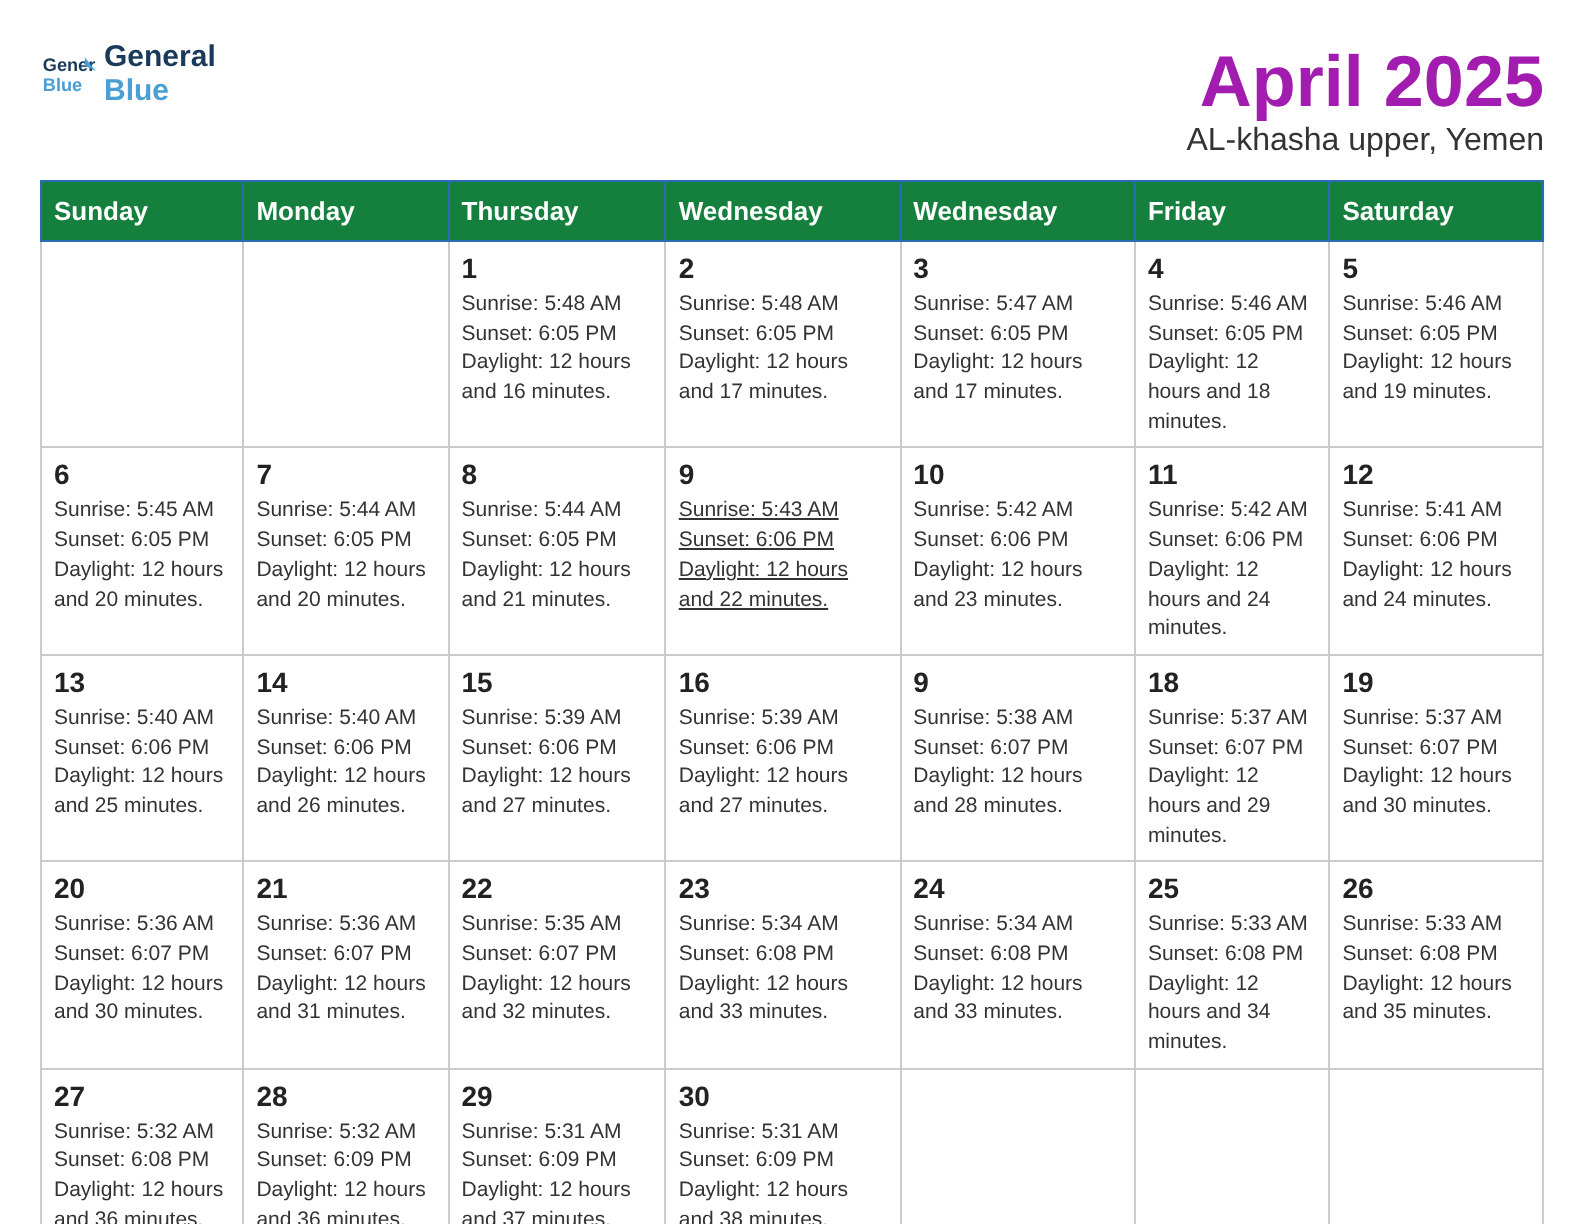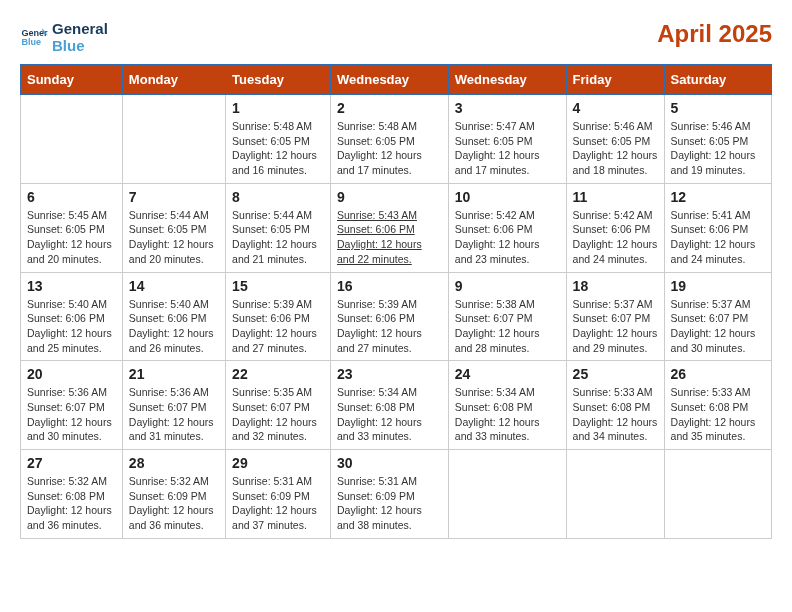--- a/index.html
+++ b/index.html
@@ -22,35 +22,35 @@
       gap: 4px;
     }
     .logo-icon {
       width: 28px;
       height: 28px;
     }
     .title-block {
       text-align: right;
     }
     .main-title {
-      font-size: 24px;
+      font-size: 36px;
       font-weight: bold;
-      color: #c2410c;
+      color: #a21caf;
     }
     .subtitle {
       font-size: 16px;
       color: #333;
     }
     table {
       width: 100%;
       border-collapse: collapse;
       font-size: 11px;
     }
     thead th {
-      background-color: #c2410c;
+      background-color: #15803d;
       color: #fff;
       padding: 7px 6px;
       text-align: left;
       font-size: 13px;
       font-weight: bold;
       border: 1px solid #2a6db5;
     }
     td {
       border: 1px solid #ccc;
       padding: 5px 6px;
@@ -89,29 +89,30 @@
       <text x="2" y="32" font-size="13" font-weight="bold" fill="#4a9fd4">Blue</text>
       <polygon points="32,8 40,18 32,14" fill="#4a9fd4"></polygon>
     </svg>
     <div style="display:flex;flex-direction:column;">
       <span style="font-size:15px;font-weight:bold;color:#1a3a5c;">General</span>
       <span style="font-size:15px;font-weight:bold;color:#4a9fd4;">Blue</span>
     </div>
   </div>
   <div class="title-block">
     <div class="main-title">April 2025</div>
+    <div class="subtitle">AL-khasha upper, Yemen</div>
   </div>
 </div>
 
 <table>
   <thead>
     <tr>
     <th>Sunday</th>
         <th>Monday</th>
-        <th>Tuesday</th>
+        <th>Thursday</th>
         <th>Wednesday</th>
         <th>Wednesday</th>
         <th>Friday</th>
         <th>Saturday</th>
       </tr>
   </thead>
   <tbody id="calendar-body">
   <tr class="week-row">
         <td class="empty-cell"></td>
         <td class="empty-cell"></td>

